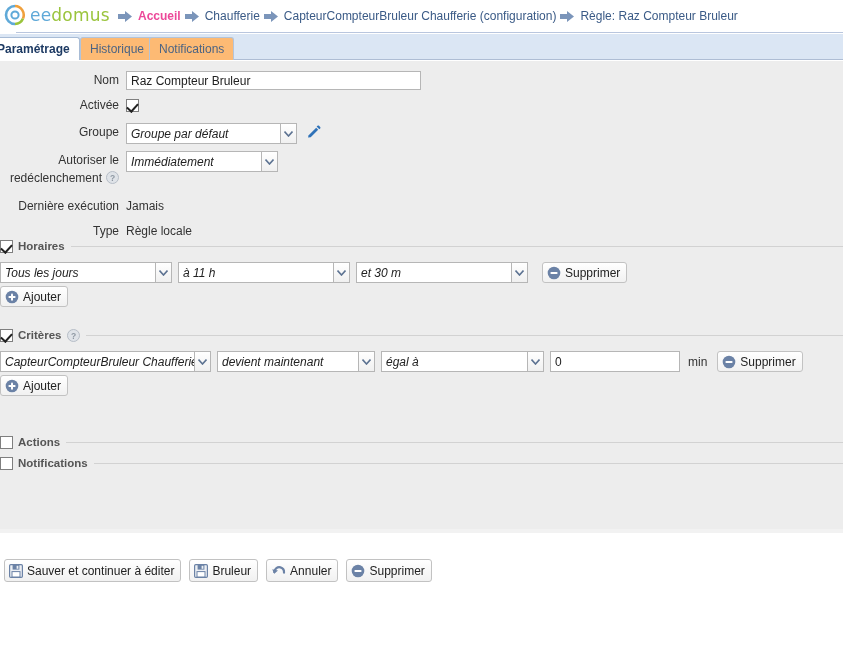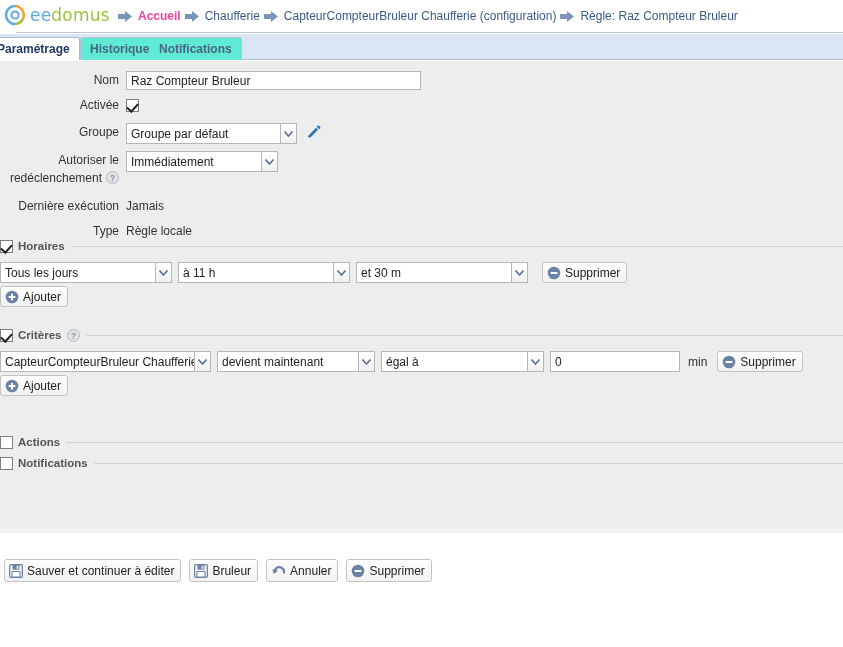--- a/index.html
+++ b/index.html
@@ -54,23 +54,22 @@
   }
   .tab{
     position:absolute;top:3px;height:23px;
     box-sizing:border-box;
     display:flex;align-items:center;justify-content:center;
     font-size:12px;
     border:1px solid #b3c4da;
     border-bottom:none;
     border-radius:3px 3px 0 0;
     padding:0 9px;
-    background:#5eead4;
+    background:#fdba74;
     color:#4c6483;
-    font-weight:bold;
   }
   .tab.active{
     background:#ffffff;
     color:#1d3a63;
     font-weight:bold;
     border-color:#a8bcd6;
   }
   #tab-parametrage{left:-13px;}
   #tab-historique{left:80px;}
   #tab-notifications{left:149px;}
@@ -132,20 +131,21 @@
     border:solid #222;
     border-width:0 2px 2px 0;
     transform:rotate(42deg);
   }
 
   
   .sel{
     display:flex;align-items:stretch;
     height:21px;
     box-sizing:border-box;
+    font-style:italic;
   }
   .sel .selbox{
     border:1px solid #b6b6b6;
     border-right:none;
     background:#fff;
     display:flex;align-items:center;
     padding:0 4px;
     font-size:12px;color:#222;
     overflow:hidden;white-space:nowrap;
     box-sizing:border-box;

